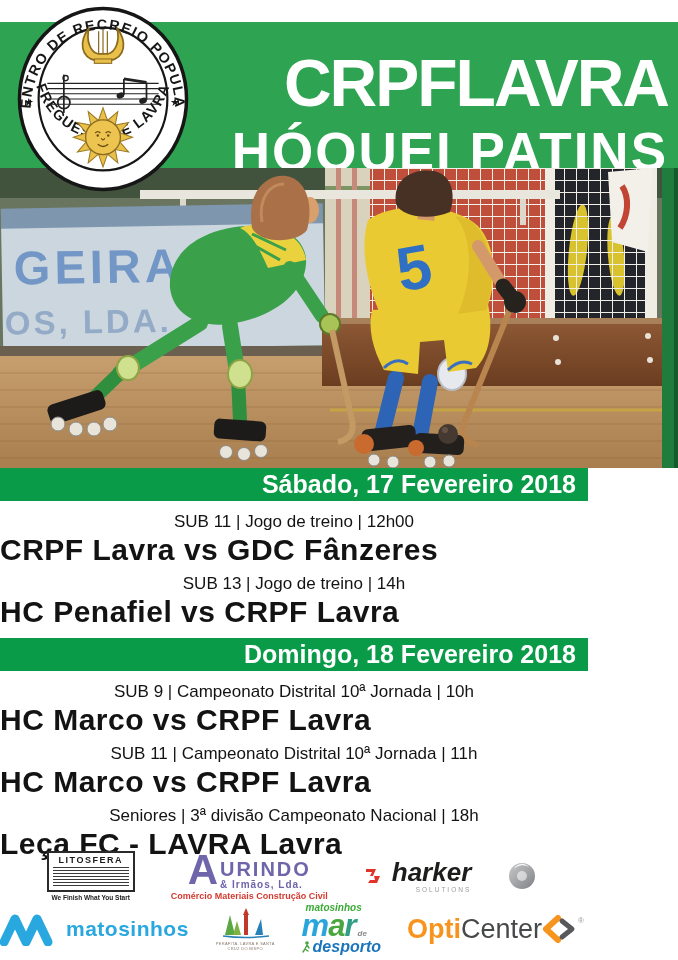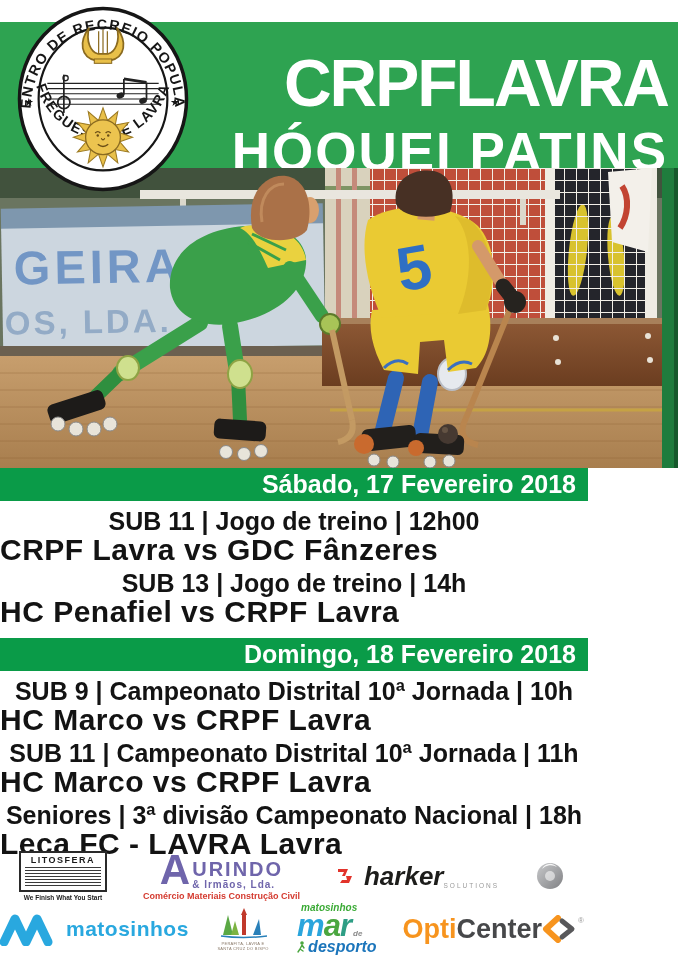--- a/index.html
+++ b/index.html
@@ -15,21 +15,21 @@
   .title-line2{font-size:53px;font-weight:bold;letter-spacing:2px;margin-top:9px;white-space:nowrap;}
   .club-logo{position:absolute;top:4px;left:16px;width:174px;height:190px;z-index:5;}
   
   .photo{position:absolute;top:168px;left:0;width:678px;height:300px;}
   
   .lower{position:absolute;top:468px;left:0;width:588px;}
   .day-banner{height:33px;background:#0a9b48;color:#fff;font-weight:bold;font-size:25px;
               line-height:33px;text-align:right;padding-right:12px;box-sizing:border-box;}
   .day-banner.second{margin-top:6px;}
   .matches{padding:3px 0 4px 0;}
-  .meta{font-size:25px;font-weight:bold;color:#131313;text-align:center;line-height:21px;margin-top:7px;}
+  .meta{font-size:17px;font-weight:normal;color:#131313;text-align:center;line-height:21px;margin-top:7px;}
   .teams{font-size:30px;font-weight:bold;color:#131313;line-height:33px;margin-top:1px;letter-spacing:0.5px;}
   
   .sponsors{position:absolute;top:850px;left:0;width:584px;}
   .srow{display:flex;justify-content:center;align-items:center;gap:36px;height:52px;}
   .srow2{gap:26px;height:54px;}
   
   .lito{width:88px;text-align:center;}
   .lito-box{border:2px solid #2a2a2a;padding:2px 4px 3px 4px;background:#fff;}
   .lito-name{font-size:9px;font-weight:bold;letter-spacing:1.5px;color:#1a1a1a;}
   .lito-lines{height:20px;margin-top:2px;background:repeating-linear-gradient(180deg,#3a3a3a 0 1px,transparent 1px 3px);}
@@ -37,21 +37,21 @@
   
   .aurindo{text-align:center;line-height:1;}
   .au-row{display:flex;align-items:flex-start;justify-content:center;}
   .au-A{font-size:42px;font-weight:bold;color:#6f65ab;line-height:0.9;}
   .au-col{margin-left:2px;text-align:left;}
   .au-rest{font-size:20px;font-weight:bold;color:#6f65ab;letter-spacing:2px;margin-top:8px;}
   .au-sub{font-size:10px;font-weight:bold;color:#6f65ab;margin-top:1px;letter-spacing:1px;}
   .au-tag{font-size:9px;font-weight:bold;color:#d43a2f;margin-top:2px;white-space:nowrap;}
   
   .harker{display:flex;align-items:center;gap:6px;}
-  .hk-col{display:flex;flex-direction:row;align-items:flex-end;}
+  .hk-col{display:flex;flex-direction:column;align-items:flex-end;}
   .hk-text{font-style:italic;font-weight:bold;font-size:26px;color:#1d1d1b;line-height:1;}
   .hk-sub{font-size:6.5px;color:#9a9a9a;letter-spacing:2px;margin-top:1px;}
   
   .confiauto{display:flex;align-items:center;gap:4px;}
   .cf-name{font-size:25px;font-weight:bold;color:#97989b;letter-spacing:2px;}
   
   .mato{display:flex;align-items:center;gap:10px;}
   .mato-name{font-size:21px;font-weight:bold;color:#29a8df;letter-spacing:0.5px;}
   
   .parish{display:flex;flex-direction:column;align-items:center;width:86px;}
@@ -61,21 +61,21 @@
   .mar-top{font-size:10px;color:#3aaa35;margin-left:4px;}
   .mar-mainrow{display:flex;align-items:flex-end;}
   .mar-main{font-size:31px;letter-spacing:-1px;}
   .mar-m{color:#2aa5dc;}.mar-a{color:#4aa63f;}.mar-r{color:#2e9e85;}
   .mar-de{font-size:8px;color:#8a8a8a;margin:0 0 3px 2px;}
   .mar-bottomrow{display:flex;align-items:center;gap:2px;}
   .mar-bottom{font-size:16px;color:#1b75bb;}
   
   .opti{display:flex;align-items:center;}
   .opti-1{font-size:27px;font-weight:bold;color:#f7941e;}
-  .opti-2{font-size:27px;font-weight:bold;color:#47484a;}
+  .opti-2{font-size:27px;font-weight:normal;color:#47484a;}
   .opti-reg{font-size:8px;color:#9a9a9a;align-self:flex-start;margin-top:2px;}
 </style>
 </head>
 <body>
 
 <div class="poster">
 
   <div class="top-strip"></div>
   <div class="header-band">
     <div class="title-block">

